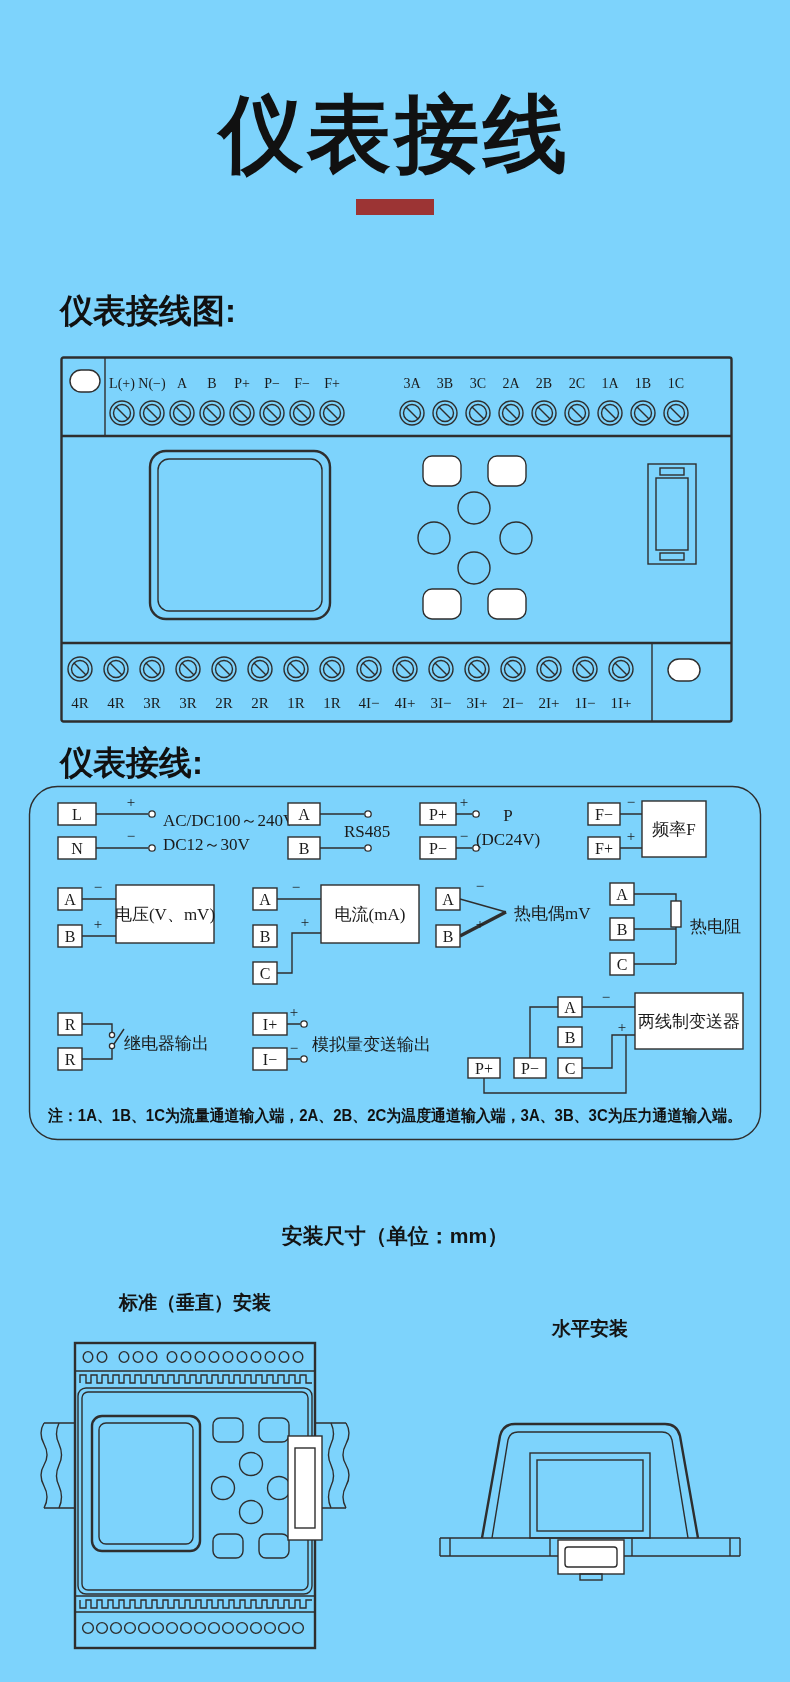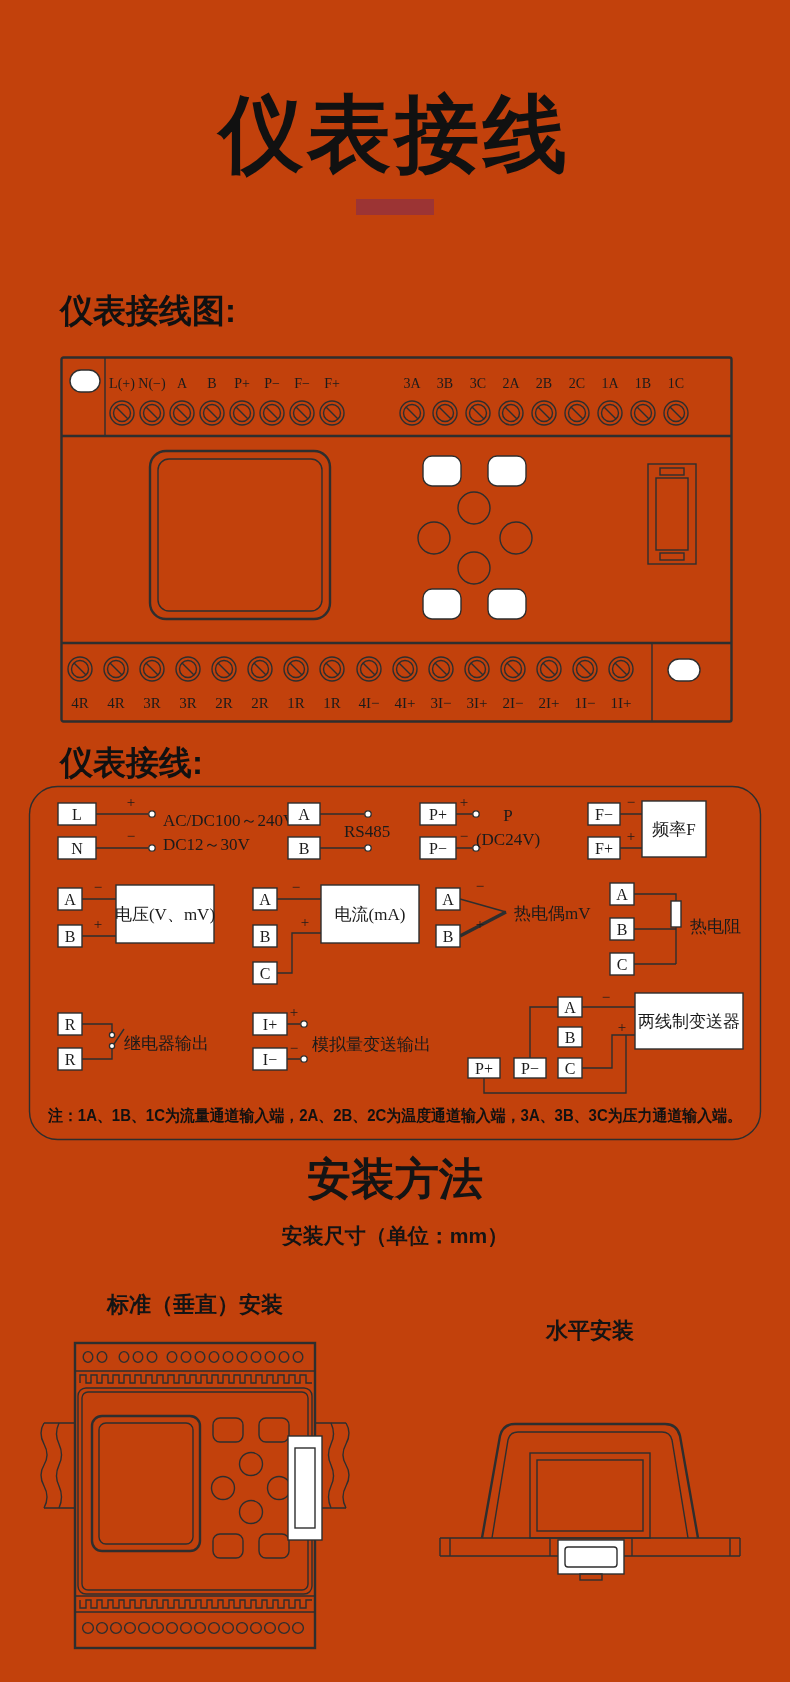--- a/index.html
+++ b/index.html
@@ -1,25 +1,25 @@
 <!DOCTYPE html>
 <html><head>
 <meta charset="utf-8">
 <style>
   *{margin:0;padding:0;box-sizing:border-box}
   html,body{background:#ffffff}
-  .page{position:relative;width:790px;height:1682px;background:#c2410c;overflow:hidden;
+  .page{position:relative;width:790px;height:1682px;background:#7dd3fc;overflow:hidden;
         font-family:"Liberation Sans",sans-serif;color:#141414}
   .abs{position:absolute}
   .title{top:78px;left:0;width:100%;text-align:center;font-size:84px;font-weight:900;letter-spacing:4px;color:#111}
   .accent-bar{top:199px;left:50%;transform:translateX(-50%);width:78px;height:16px;background:#9c3434}
   .sec-h{font-size:33px;font-weight:700;color:#111}
   .install-h{top:1150px;left:0;width:100%;text-align:center;font-size:44px;font-weight:800}
   .install-sub{top:1222px;left:0;width:100%;text-align:center;font-size:21px;font-weight:700}
-  .fig-label{font-size:22px;font-weight:700;text-align:center}
+  .fig-label{font-size:19px;font-weight:700;text-align:center}
   svg{display:block}
   svg text{font-family:"Liberation Serif",serif;fill:#1b1b1b}
   .ln{fill:none;stroke:#2e2e2e;stroke-width:1.4}
   .lnb{fill:none;stroke:#2e2e2e;stroke-width:2.4}
   .lnt{fill:none;stroke:#2e2e2e;stroke-width:3.4}
   .bx{fill:#fff;stroke:#2e2e2e;stroke-width:1.4}
   .dot{fill:#fff;stroke:#2e2e2e;stroke-width:1.3}
   .note-text{font-family:"Liberation Sans",sans-serif;font-weight:700;font-size:16px;fill:#111}
 </style>
 </head>
@@ -402,21 +402,20 @@
         <text x="502" y="288.5" text-anchor="middle" font-size="16">P−</text>
         <rect x="607" y="208" width="108" height="56" class="bx"></rect>
         <text x="661" y="242" text-anchor="middle" font-size="17">两线制变送器</text>
         <text x="578" y="217" text-anchor="middle" font-size="15">−</text>
         <text x="594" y="247" text-anchor="middle" font-size="15">+</text>
       </g>
 
     <text class="note-text" x="20" y="336" textLength="694" lengthAdjust="spacingAndGlyphs">注：1A、1B、1C为流量通道输入端，2A、2B、2C为温度通道输入端，3A、3B、3C为压力通道输入端。</text>
   </svg>
 
-  <div class="abs install-h">安装方法</div>
   <div class="abs install-sub">安装尺寸（单位：mm）</div>
 
   <div class="abs fig-label" style="left:30px;top:1290px;width:330px">标准（垂直）安装</div>
   <div class="abs fig-label" style="left:430px;top:1316px;width:320px">水平安装</div>
 
   <svg class="abs" style="left:30px;top:1338px" width="330" height="320" viewBox="0 0 330 320">
     <g>
       <path class="ln" d="M45 85 H14 M45 170 H14"></path>
       <path class="ln" d="M14 85 q-6 10 0 21 q6 11 0 21 q-6 10 0 21 q6 11 0 22"></path>
       <path class="ln" d="M29 85 q-5 11 0 21 q5 11 0 21 q-5 11 0 21 q5 11 0 22"></path>

